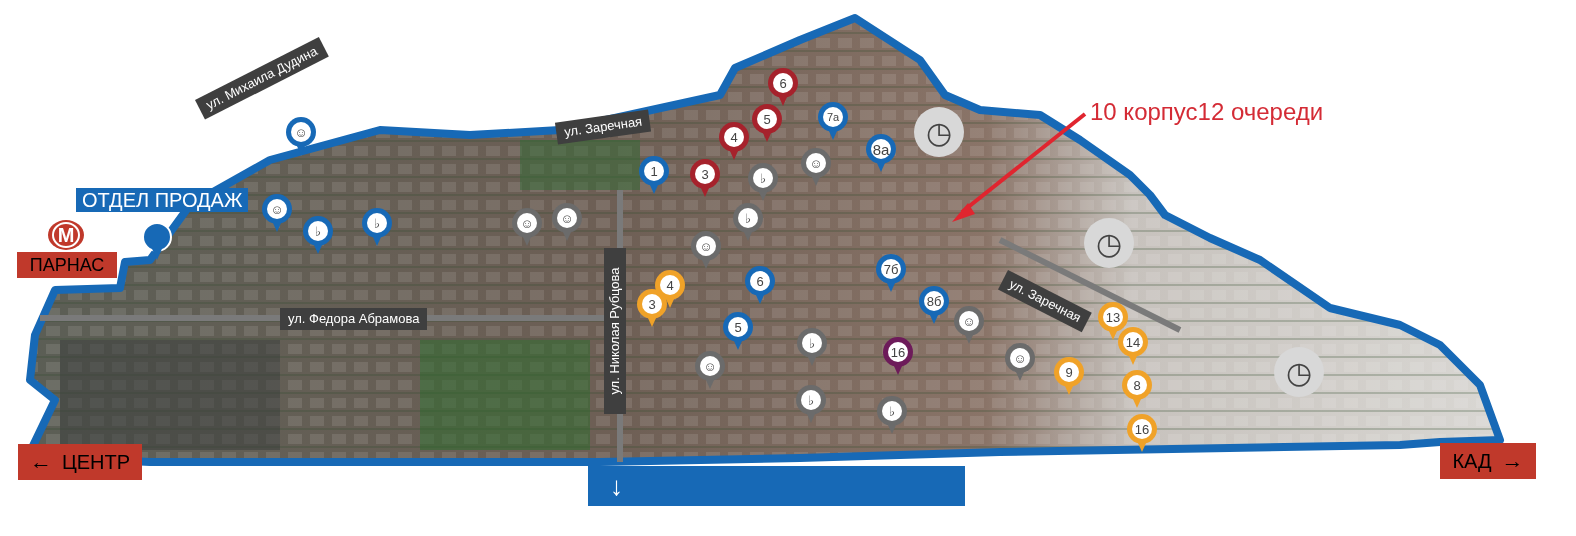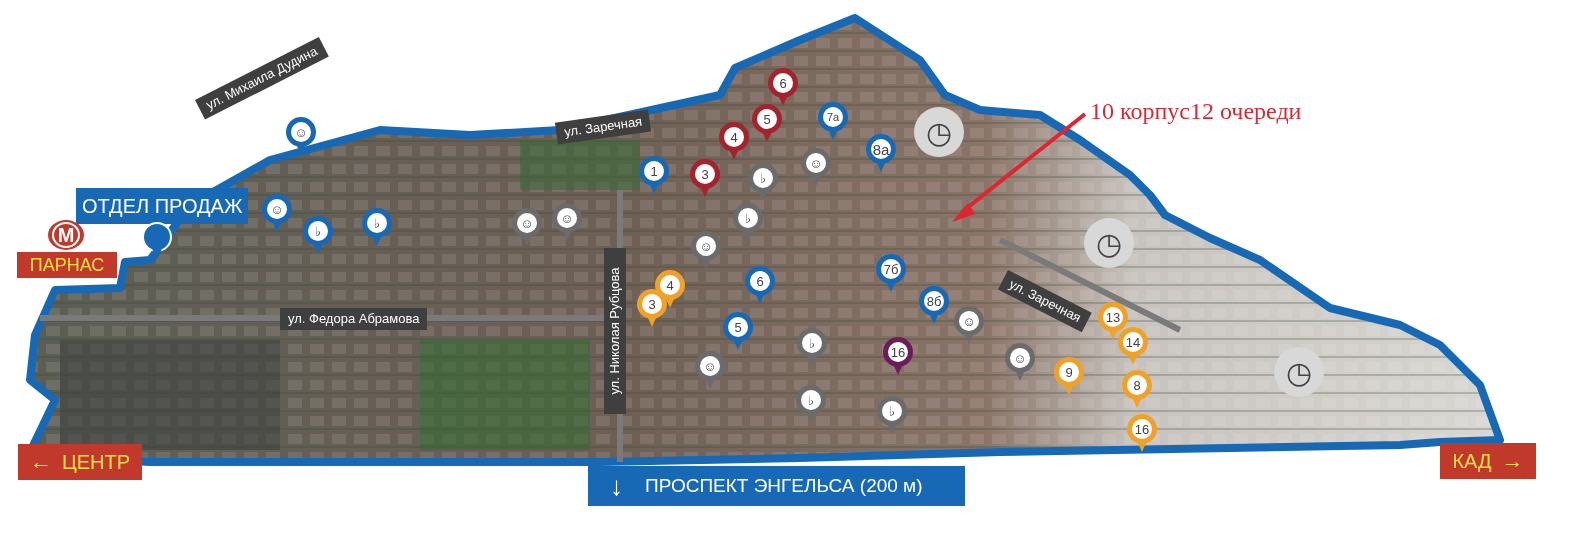--- a/index.html
+++ b/index.html
@@ -1,19 +1,19 @@
 <!DOCTYPE html>
 <html><head>
 <meta charset="utf-8">
 <style>
   html, body { margin: 0; padding: 0; background: #ffffff; }
   body { width: 1576px; height: 536px; position: relative; overflow: hidden; font-family: "Liberation Sans", sans-serif; }
   .map-svg { position: absolute; left: 0; top: 0; width: 1576px; height: 536px; }
   .street-label { position: absolute; background: #3f3f3f; color: #ffffff; font-size: 13px; padding: 3px 8px; white-space: nowrap; font-family: "Liberation Sans", sans-serif; line-height: 16px; }
-  .sign-red { position: absolute; background: #c0392b; color: #fde047; font-size: 20px; display: flex; align-items: center; justify-content: center; gap: 10px; font-family: "Liberation Sans", sans-serif; }
+  .sign-red { position: absolute; background: #c0392b; color: #000000; font-size: 20px; display: flex; align-items: center; justify-content: center; gap: 10px; font-family: "Liberation Sans", sans-serif; }
   .sign-blue { position: absolute; background: #1769b6; color: #ffffff; font-family: "Liberation Sans", sans-serif; display: flex; align-items: center; }
   .pin { position: absolute; width: 30px; height: 40px; }
   .pin .head { position: absolute; left: 0; top: 0; width: 30px; height: 30px; border-radius: 50%; }
   .pin .tail { position: absolute; left: 7px; top: 20px; width: 0; height: 0; border-left: 8px solid transparent; border-right: 8px solid transparent; border-top: 18px solid; }
   .pin .inner { position: absolute; left: 5px; top: 5px; width: 20px; height: 20px; border-radius: 50%; background: #ffffff; display: flex; align-items: center; justify-content: center; font-size: 13px; color: #444; font-family: "Liberation Sans", sans-serif; }
   .pin.blue .head { background: #1769b6; } .pin.blue .tail { border-top-color: #1769b6; }
   .pin.red .head { background: #a6222c; } .pin.red .tail { border-top-color: #a6222c; }
   .pin.orange .head { background: #f0a228; } .pin.orange .tail { border-top-color: #f0a228; }
   .pin.grey .head { background: #6b6b6b; } .pin.grey .tail { border-top-color: #6b6b6b; }
   .pin.purple .head { background: #6d1b5a; } .pin.purple .tail { border-top-color: #6d1b5a; }
@@ -44,29 +44,29 @@
   <rect x="420" y="340" width="170" height="110" fill="#2d6b2d" opacity="0.55"></rect>
   <rect x="520" y="140" width="120" height="50" fill="#2f6b34" opacity="0.5"></rect>
   <path d="M35,335 L55,290 L120,288 L125,262 L150,260 L190,205 L270,160 L380,130 L470,135 L560,130 L720,95 L735,68 L800,40 L855,18 L920,60 L945,95 L980,110 L1040,115 L1080,140 L1130,175 L1150,195 L1165,215 L1210,238 L1260,260 L1330,308 L1400,325 L1440,345 L1480,385 L1500,440 L1440,442 L1400,445 L1000,452 L800,458 L600,462 L400,462 L150,462 L110,460 L30,452 L55,400 L30,380 Z" fill="none" stroke="#1769b6" stroke-width="8" stroke-linejoin="round"></path>
   <line x1="40" y1="318" x2="620" y2="318" stroke="#7a7a7a" stroke-width="6"></line>
   <line x1="620" y1="190" x2="620" y2="462" stroke="#7a7a7a" stroke-width="6"></line>
   <line x1="1000" y1="240" x2="1180" y2="330" stroke="#7a7a7a" stroke-width="6"></line>
   <line x1="1085" y1="114" x2="962" y2="212" stroke="#e0252f" stroke-width="4"></line>
   <polygon points="952,222 968,203 975,214" fill="#e0252f"></polygon>
 </svg>
 
-<div class="annotation" style="left:1090px; top:98px;font-family:Liberation Serif, serif;">10 корпус12 очереди</div>
+<div class="annotation" style="left:1090px; top:98px;">10 корпус12 очереди</div>
 
 <div class="street-label" style="left:195px; top:100px; transform: rotate(-27deg); transform-origin: left top;">ул. Михаила Дудина</div>
 <div class="street-label" style="left:556px; top:116px; transform: rotate(-8deg);">ул. Заречная</div>
 <div class="street-label" style="left:1008px; top:270px; transform: rotate(27deg); transform-origin: left top;">ул. Заречная</div>
 <div class="street-label" style="left:280px; top:308px;">ул. Федора Абрамова</div>
 <div class="street-label" style="left:532px; top:320px; transform: rotate(-90deg); transform-origin: center; width:150px; text-align:center;">ул. Николая Рубцова</div>
 
-<div class="sign-blue" style="left:76px; top:188px; height:36px; padding:0 6px; font-size:20px;">
+<div class="sign-blue" style="left:76px; top:188px; height:24px; padding:0 6px; font-size:20px;">
   <span>ОТДЕЛ ПРОДАЖ</span>
 </div>
 <div class="pin blue" style="left:142px; top:222px;">
   <div class="head" style="border:2px solid #fff; box-sizing:border-box;"></div>
     <div class="tail"></div>
 </div>
 
 <div style="position:absolute; left:48px; top:220px; width:36px; height:30px; border-radius:50%; background:#c0392b; display:flex; align-items:center; justify-content:center;">
   <span style="color:#fff; font-size:20px; font-weight:bold; border:2px solid #fff; border-radius:50%; width:24px; height:22px; display:flex; align-items:center; justify-content:center;">M</span>
 </div>
@@ -77,21 +77,20 @@
 <div class="sign-red" style="left:18px; top:444px; width:124px; height:36px;">
   <span style="font-size:22px;">←</span>
   <span>ЦЕНТР</span>
 </div>
 <div class="sign-red" style="left:1440px; top:443px; width:96px; height:36px;">
   <span>КАД</span>
   <span style="font-size:22px;">→</span>
 </div>
 <div class="sign-blue" style="left:588px; top:466px; width:377px; height:40px; font-size:19px; padding-left:22px; box-sizing:border-box;">
   <span style="font-size:26px; margin-right:22px;">↓</span>
-  <span>ПРОСПЕКТ ЭНГЕЛЬСА (200 м)</span>
 </div>
 
 <div class="pin red" style="left:768px; top:68px;">
     <div class="head"></div>
     <div class="tail"></div>
     <div class="inner">6</div>
   </div>
 <div class="pin red" style="left:752px; top:104px;">
     <div class="head"></div>
     <div class="tail"></div>

